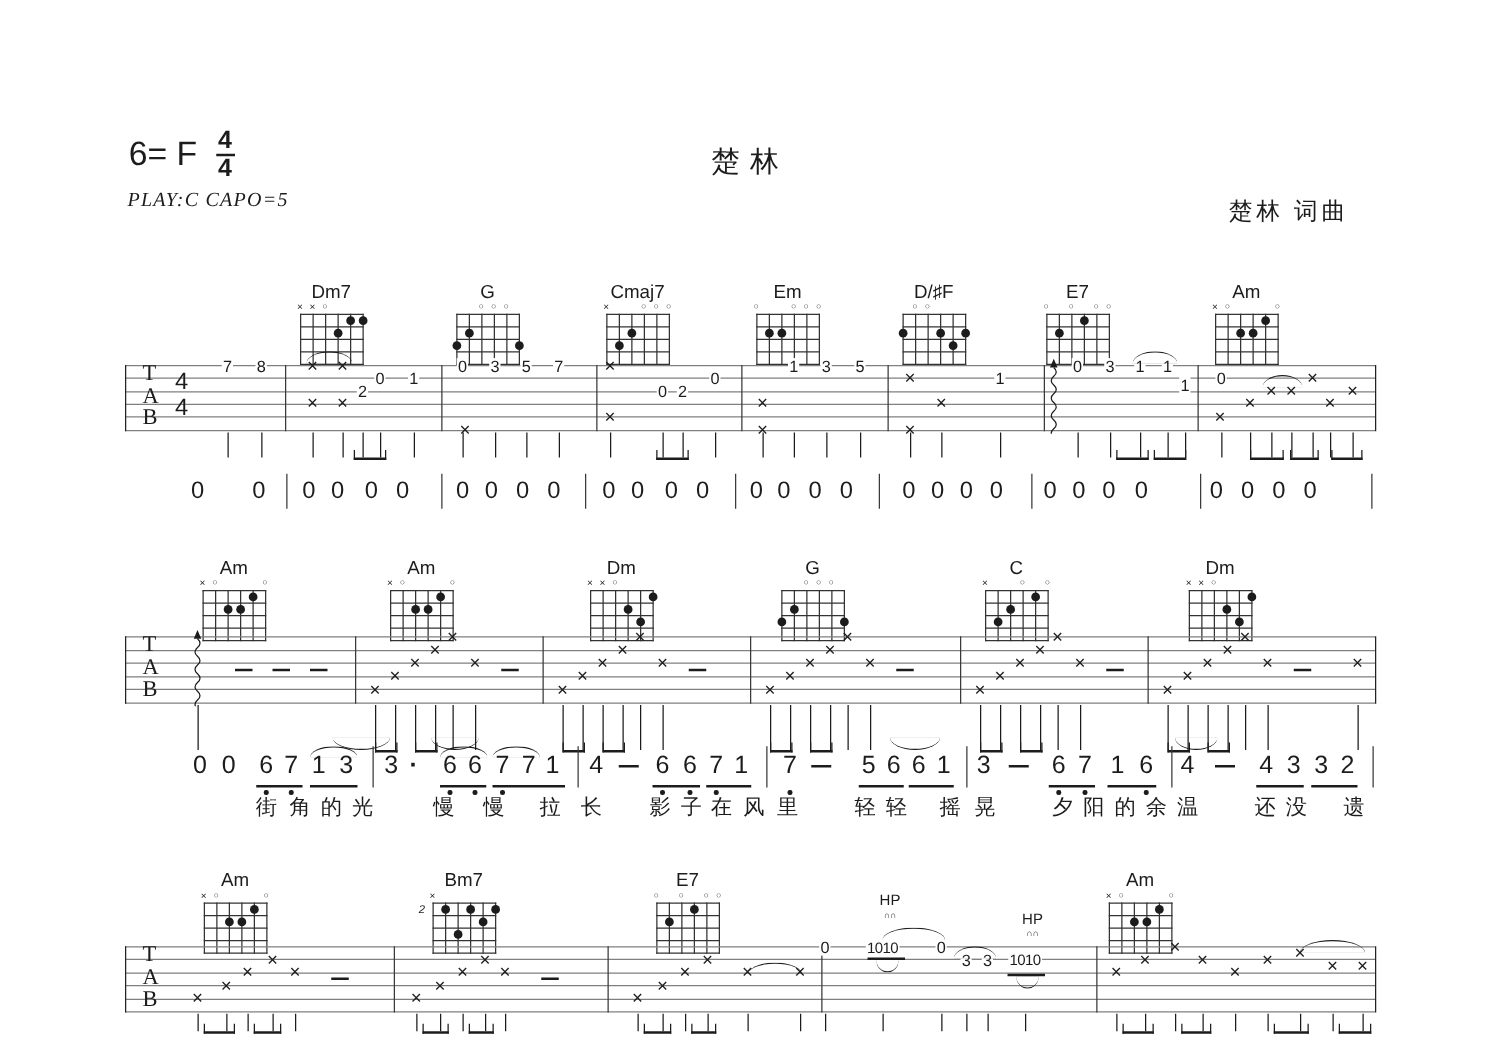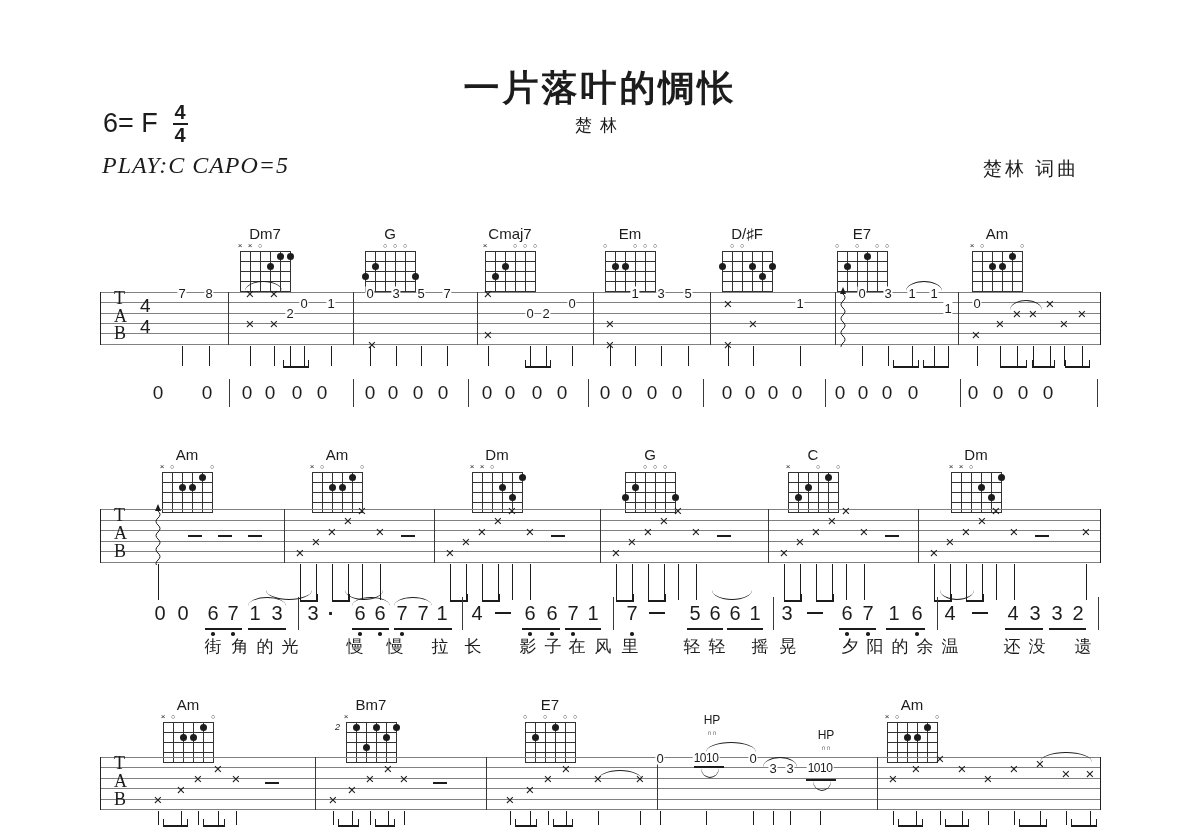--- a/index.html
+++ b/index.html
@@ -1,33 +1,32 @@
 <!DOCTYPE html>
 <html><head>
 <meta charset="utf-8">
 <style>
   html,body{margin:0;padding:0;background:#fff;}
   #sheet{position:relative;width:1200px;height:832px;background:#fff;overflow:hidden;
          font-family:"Liberation Sans","DejaVu Sans",sans-serif;color:#1c1c1c;}
   .abs{position:absolute;}
   .ink{color:#1c1c1c;}
   .title{left:600px;top:64px;transform:translateX(-50%);font-size:36px;font-weight:bold;letter-spacing:3px;white-space:nowrap;}
-  .artist{left:600px;top:114px;transform:translateX(-50%);font-size:17px;letter-spacing:8px;white-space:nowrap;}
+  .artist{left:600px;top:114px;transform:translateX(-50%);font-size:23px;letter-spacing:8px;white-space:nowrap;}
   .keysig{left:103px;top:108px;font-size:27px;white-space:nowrap;}
   .timesig{left:170px;top:102px;width:20px;text-align:center;font-size:20px;font-weight:bold;line-height:21px;}
   .fracline{width:15px;height:2px;background:#1c1c1c;margin:0 auto;}
-  .playinfo{left:102px;top:152px;font-size:24px;font-style:italic;letter-spacing:1px;
+  .playinfo{left:102px;top:152px;font-size:16px;font-style:italic;letter-spacing:1px;
             font-family:"Liberation Serif","DejaVu Serif",serif;white-space:nowrap;}
   .credits{left:983px;top:156px;font-size:19px;letter-spacing:3px;white-space:nowrap;}
 </style>
 </head>
 <body>
 
 <div id="sheet">
-  <div class="abs title ink">一片落叶的惆怅</div>
   <div class="abs artist ink">楚林</div>
   <div class="abs keysig ink">6= F</div>
   <div class="abs timesig">
     <div>4</div>
     <div class="fracline"></div>
     <div>4</div>
   </div>
   <div class="abs playinfo ink">PLAY:C  CAPO=5</div>
   <div class="abs credits ink">楚林 词曲</div>
 <div style="position: absolute; left: 220px; top: 225px; width: 90px; text-align: center; font-size: 15px; color: rgb(28, 28, 28);">Dm7</div>

